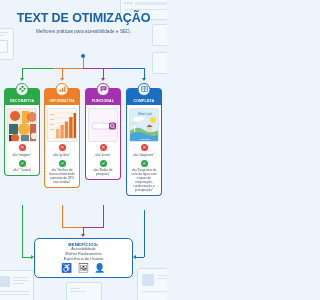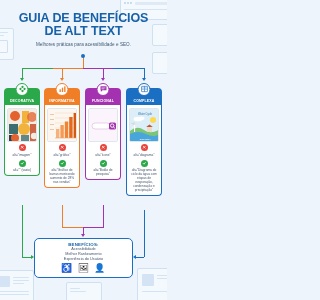--- a/index.html
+++ b/index.html
@@ -149,22 +149,21 @@
   <div class="wm-line" style="left:157px;top:278px;width:16px;height:1px;"></div>
   <div class="wm-line" style="left:142px;top:291px;width:31px;height:1px;"></div>
 
   <div class="wm" style="left:66px;top:282px;width:36px;height:26px;"></div>
   <div class="wm-line" style="left:70px;top:288px;width:10px;height:1px;"></div>
   <div class="wm-line" style="left:70px;top:291px;width:16px;height:1px;"></div>
 </div>
 
 <div class="header">
   <div class="title">
-    <span>GUIA DE BENEFÍCIOS</span>
-    <span class="l2">DE ALT TEXT</span>
+    <span>TEXT DE OTIMIZAÇÃO</span>
   </div>
   <div class="subtitle">Melhores práticas para acessibilidade e SEO.</div>
 </div>
 
 <div class="trunk-dot"></div>
 <div class="trunk"></div>
 <div class="hbus">
   <div class="hbus-seg" style="left:0px;width:31px;background:#2aa84a;"></div>
   <div class="hbus-seg" style="left:31px;width:30px;background:#f07e26;"></div>
   <div class="hbus-seg" style="left:61px;width:30px;background:#a432b0;"></div>

